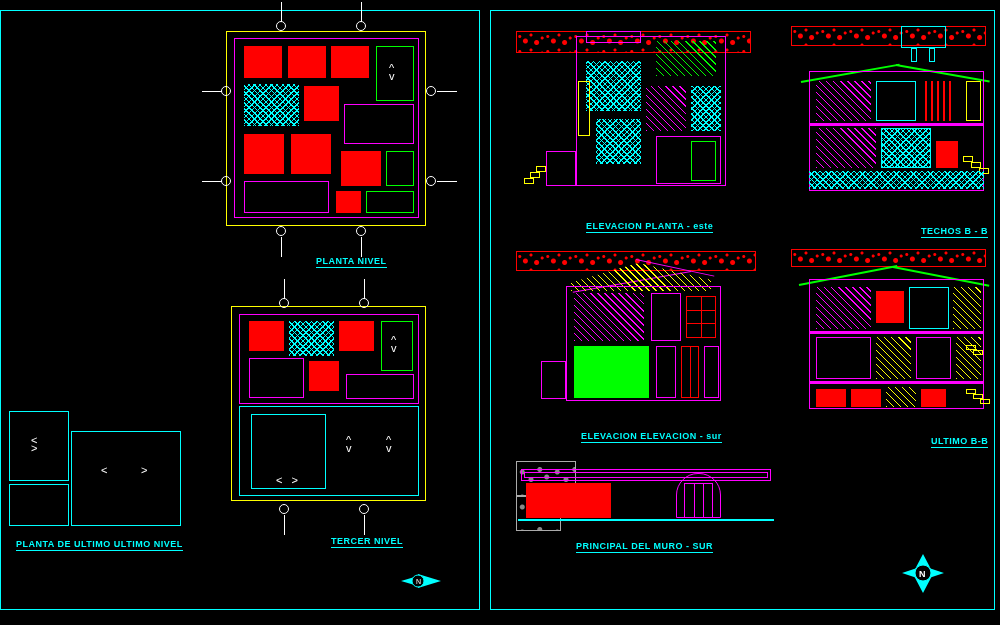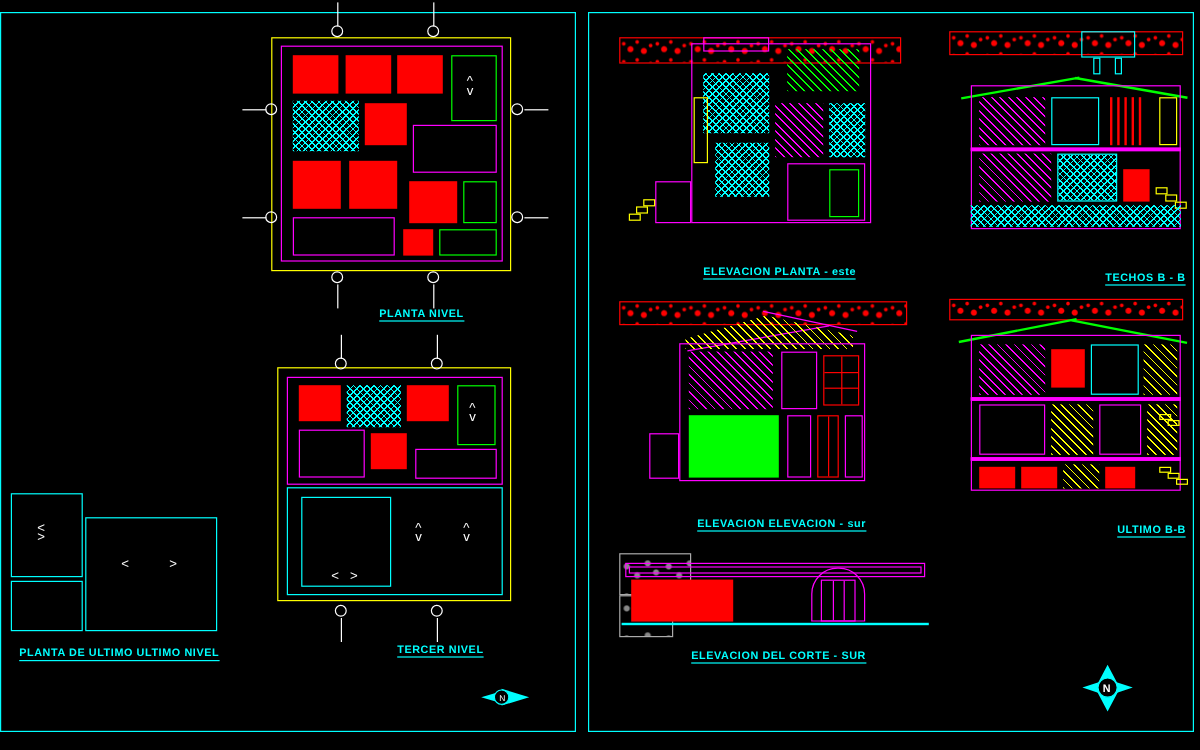--- a/index.html
+++ b/index.html
@@ -319,21 +319,21 @@
     <div class="rubble-grey" style="left:98px;top:22px;width:60px;height:35px"></div>
 
     <div class="box b-mag" style="left:160px;top:12px;width:45px;height:45px;border-radius:22px 22px 0 0"></div>
     <div class="box b-mag" style="left:168px;top:22px;width:29px;height:35px">
       <div style="position:absolute;left:33%;width:1px;height:100%;background:#f0f"></div>
       <div style="position:absolute;left:66%;width:1px;height:100%;background:#f0f"></div>
     </div>
     <div class="rubble-grey" style="left:208px;top:22px;width:45px;height:35px"></div>
     <div class="box" style="left:2px;top:58px;width:256px;height:2px;background:#0ff"></div>
   </div>
-  <span class="label lbl-cyan underline" style="left:85px;top:530px">ELEVACION DEL CORTE - SUR</span>
+  <span class="label lbl-cyan underline" style="left:85px;top:530px">PRINCIPAL DEL MURO - SUR</span>
 
   <div class="north" style="left:405px;top:540px;width:55px;height:45px">
     <svg viewBox="0 0 55 45">
       <polygon points="27,3 37,22 27,18 17,22" fill="#0ff"></polygon>
       <polygon points="27,42 37,23 27,27 17,23" fill="#0ff"></polygon>
       <polygon points="6,22 24,16 22,22 24,28" fill="#0ff"></polygon>
       <polygon points="48,22 30,16 32,22 30,28" fill="#0ff"></polygon>
       <circle cx="27" cy="22" r="8" fill="#000" stroke="#0ff" stroke-width="1"></circle>
       <text x="23" y="26" font-size="9" fill="#fff" font-weight="bold">N</text>
     </svg>

